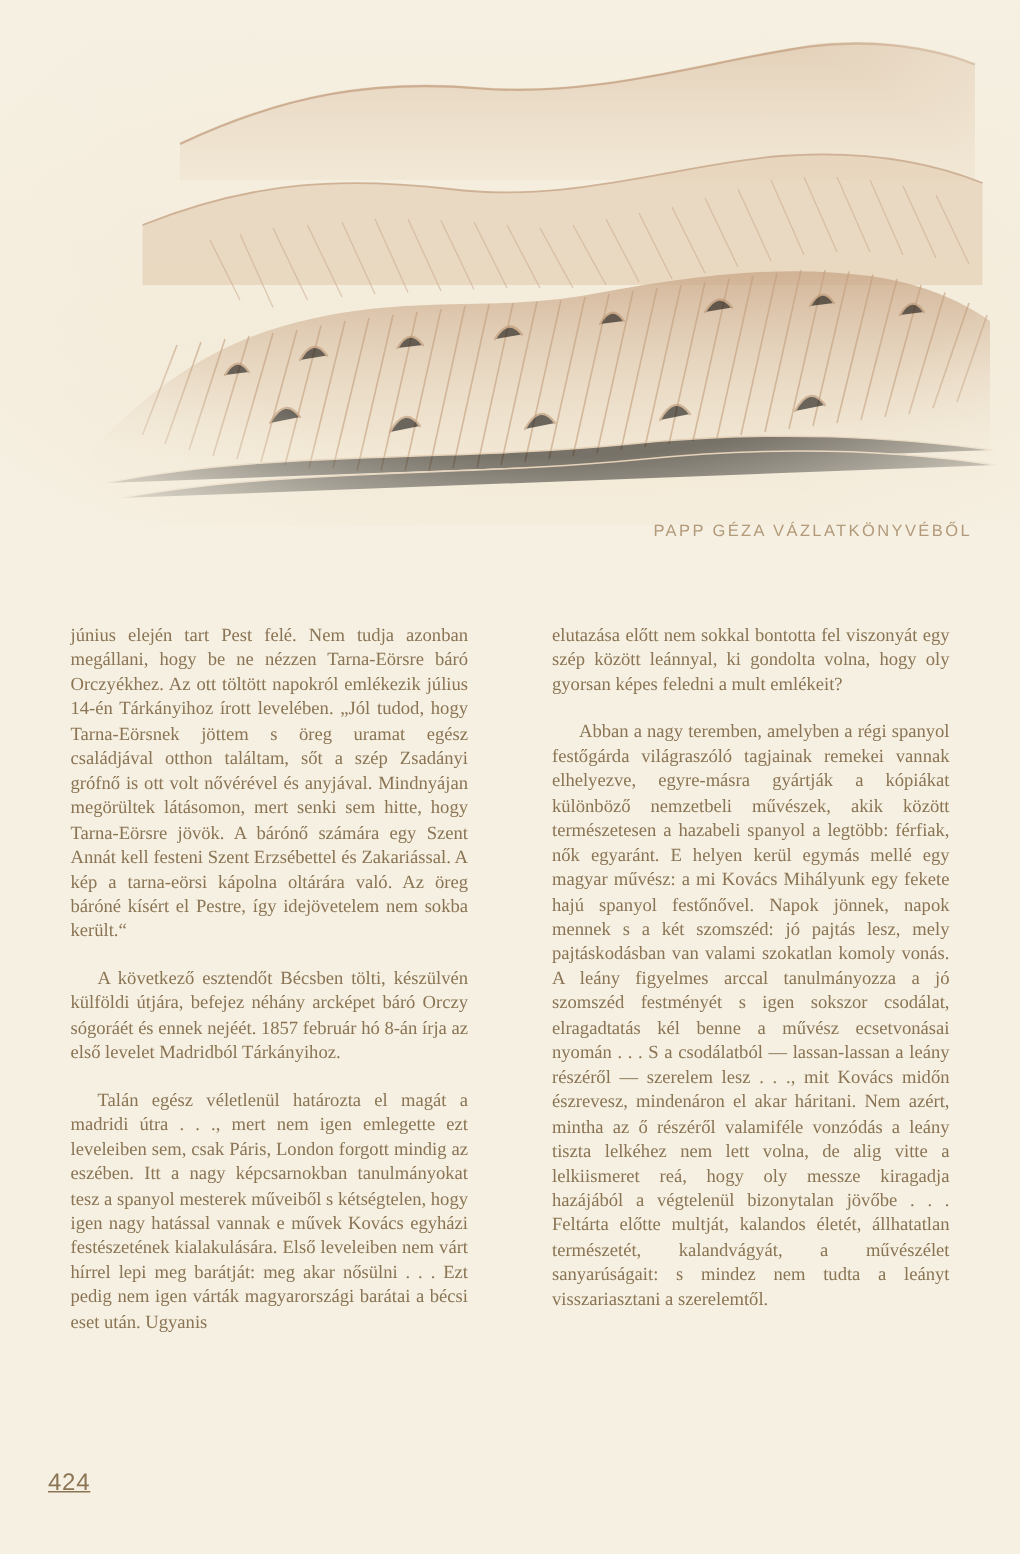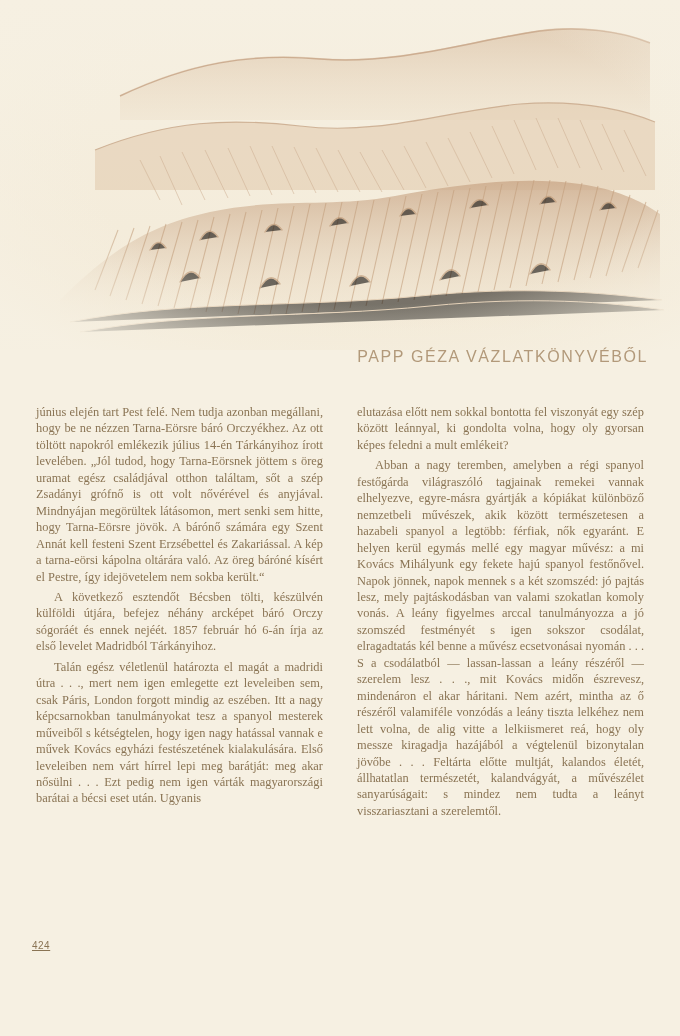--- a/index.html
+++ b/index.html
@@ -35,21 +35,21 @@
   .illustration svg {
     display: block;
   }
 
   .caption {
     position: absolute;
     left: 0;
     top: 348px;
     width: 648px;
     text-align: right;
-    font-size: 16px;
+    font-size: 11px;
     letter-spacing: 1.6px;
     color: #b2997a;
     font-family: "Liberation Sans", sans-serif;
   }
 
   
   .columns {
     position: absolute;
     top: 400px;
     left: 32px;
@@ -59,33 +59,33 @@
   }
   .col {
     width: 295px;
     font-size: 12.4px;
     line-height: 16.45px;
     text-align: justify;
     color: #8a7454;
     hyphens: manual;
   }
   .col p {
-    margin: 4px;
+    margin: 15px;
     text-indent: 18px;
     font-family: Liberation Serif, serif;
   }
   .col p.noindent {
     text-indent: 0;
   }
 
   .folio {
     position: absolute;
     left: 32px;
-    top: 940px;
-    font-size: 10px;
+    top: 980px;
+    font-size: 16px;
     color: #8a7454;
     font-family: "Liberation Sans", sans-serif;
     letter-spacing: 0.5px;
     text-decoration: underline;
   }
 </style>
 </head>
 <body>
 
 <div class="page">
@@ -208,21 +208,21 @@
 
       <rect x="0" y="0" width="680" height="350" fill="url(#vign)"></rect>
     </svg>
   </div>
 
   <div class="caption">PAPP GÉZA VÁZLATKÖNYVÉBŐL</div>
 
   <div class="columns">
     <div class="col">
       <p class="noindent">június elején tart Pest felé. Nem tudja azonban megállani, hogy be ne nézzen Tarna-Eörsre báró Orczyékhez. Az ott töltött napokról emlékezik július 14-én Tárkányihoz írott levelében. „Jól tudod, hogy Tarna-Eörsnek jöttem s öreg uramat egész családjával otthon találtam, sőt a szép Zsadányi grófnő is ott volt nővérével és anyjával. Mindnyájan megörültek látásomon, mert senki sem hitte, hogy Tarna-Eörsre jövök. A bárónő számára egy Szent Annát kell festeni Szent Erzsébettel és Zakariással. A kép a tarna-eörsi kápolna oltárára való. Az öreg báróné kísért el Pestre, így idejövetelem nem sokba került.“</p>
-      <p>A következő esztendőt Bécsben tölti, készülvén külföldi útjára, befejez néhány arcképet báró Orczy sógoráét és ennek nejéét. 1857 február hó 6-án írja az első levelet Madridból Tárkányihoz.</p>
+      <p>A következő esztendőt Bécsben tölti, készülvén külföldi útjára, befejez néhány arcképet báró Orczy sógoráét és ennek nejéét. 1857 február hó 8-án írja az első levelet Madridból Tárkányihoz.</p>
       <p>Talán egész véletlenül határozta el magát a madridi útra . . ., mert nem igen emlegette ezt leveleiben sem, csak Páris, London forgott mindig az eszében. Itt a nagy képcsarnokban tanulmányokat tesz a spanyol mesterek műveiből s kétségtelen, hogy igen nagy hatással vannak e művek Kovács egyházi festészetének kialakulására. Első leveleiben nem várt hírrel lepi meg barátját: meg akar nősülni . . . Ezt pedig nem igen várták magyarországi barátai a bécsi eset után. Ugyanis</p>
     </div>
     <div class="col">
       <p class="noindent">elutazása előtt nem sokkal bontotta fel viszonyát egy szép között leánnyal, ki gondolta volna, hogy oly gyorsan képes feledni a mult emlékeit?</p>
       <p>Abban a nagy teremben, amelyben a régi spanyol festőgárda világraszóló tagjainak remekei vannak elhelyezve, egyre-másra gyártják a kópiákat különböző nemzetbeli művészek, akik között természetesen a hazabeli spanyol a legtöbb: férfiak, nők egyaránt. E helyen kerül egymás mellé egy magyar művész: a mi Kovács Mihályunk egy fekete hajú spanyol festőnővel. Napok jönnek, napok mennek s a két szomszéd: jó pajtás lesz, mely pajtáskodásban van valami szokatlan komoly vonás. A leány figyelmes arccal tanulmányozza a jó szomszéd festményét s igen sokszor csodálat, elragadtatás kél benne a művész ecsetvonásai nyomán . . . S a csodálatból — lassan-lassan a leány részéről — szerelem lesz . . ., mit Kovács midőn észrevesz, mindenáron el akar háritani. Nem azért, mintha az ő részéről valamiféle vonzódás a leány tiszta lelkéhez nem lett volna, de alig vitte a lelkiismeret reá, hogy oly messze kiragadja hazájából a végtelenül bizonytalan jövőbe . . . Feltárta előtte multját, kalandos életét, állhatatlan természetét, kalandvágyát, a művészélet sanyarúságait: s mindez nem tudta a leányt visszariasztani a szerelemtől.</p>
     </div>
   </div>
 
   <div class="folio">424</div>
 

